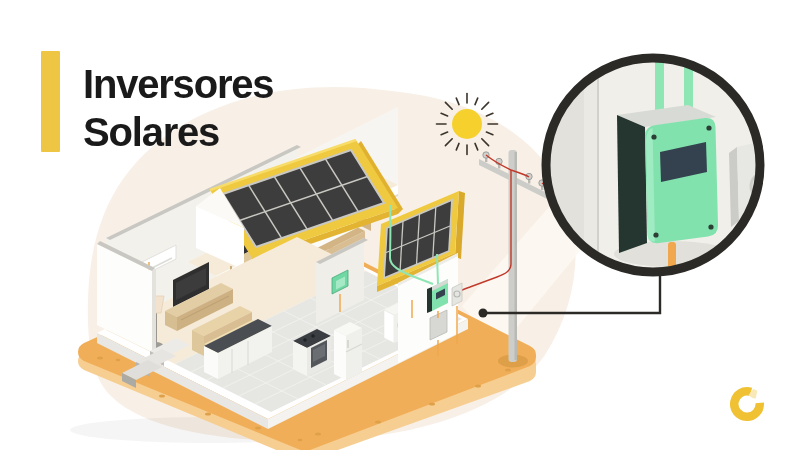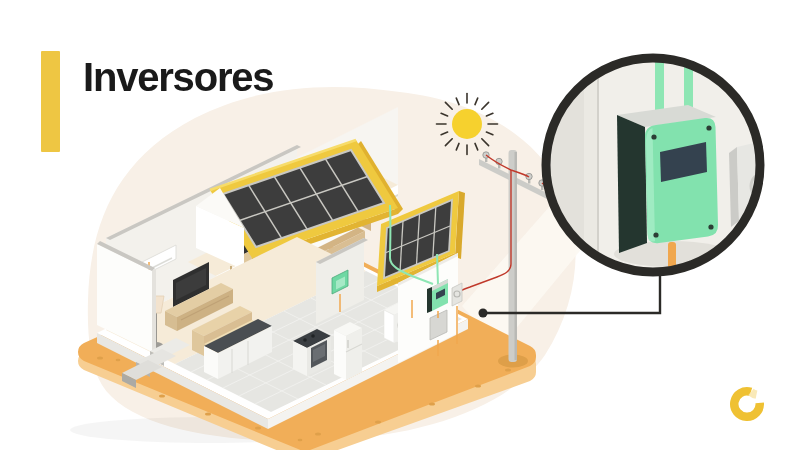--- a/index.html
+++ b/index.html
@@ -1,19 +1,19 @@
 <!DOCTYPE html>
 <html style="--background: #FFFFFF; --accent-yellow: #EEC643; --title-text: #1A1A1A; --blob-cream: #F8F0E7; --sun-yellow: #F6D12E; --sun-ray: #3A342C; --roof-yellow: #EFC93F; --roof-edge: #E2B432; --solar-panel-dark: #3D3D3D; --panel-grid: #C9C8C2; --platform-orange: #F1AE58; --platform-side: #F7CE92; --platform-dot: #DFA04A; --wall-white: #FDFDFB; --wall-interior: #F3F1EC; --wall-cut-gray: #C9C7C2; --floor-cream: #F6EBD8; --floor-tile: #E6E6E2; --furniture-tan: #D9BE93; --inverter-green: #82E2AE; --inverter-side-dark: #24362F; --screen-navy: #34424F; --breaker-green: #6FD8A3; --wire-orange: #F0A74E; --wire-red: #C0392B; --wire-mint: #8EE6B4; --pole-gray: #CDCDC9; --magnifier-border: #2B2A27; --magnifier-bg: #F1EFEA; --logo-yellow: #EFC133; --logo-highlight: #F8E7B0;"><head>
 <meta charset="utf-8">
 <style>
   html,body{margin:0;padding:0;background:#fff;}
   .stage{position:relative;width:800px;height:450px;overflow:hidden;background:var(--background,#fff);font-family:"Liberation Sans",sans-serif;}
   .stage svg{position:absolute;left:0;top:0;}
   .accent-bar{position:absolute;left:41px;top:51px;width:19px;height:101px;background:var(--accent-yellow,#EEC643);border-radius:1px;}
-  .title{position:absolute;left:83px;top:53px;font-size:40px;line-height:48px;font-weight:700;letter-spacing:-1.2px;color:var(--title-text,#1A1A1A);}
+  .title{position:absolute;left:83px;top:60px;font-size:40px;line-height:48px;font-weight:700;letter-spacing:-1.2px;color:var(--title-text,#1A1A1A);}
   .title div{white-space:nowrap;}
 </style>
 </head>
 <body>
 
 <div class="stage">
 
 <svg width="800" height="450" viewBox="0 0 800 450">
   <defs>
     <clipPath id="lens">
@@ -339,15 +339,16 @@
 
   <g>
     <path d="M 759.7,402.9 A 12.75,12.75 0 1 1 750.9,391.9" fill="none" stroke="var(--logo-yellow,#EFC133)" stroke-width="8.5"></path>
     <path d="M 756.5,394.6 A 12.75,12.75 0 0 1 750.9,391.9" fill="none" stroke="var(--logo-highlight,#F8E7B0)" stroke-width="8.5" opacity="0.9"></path>
   </g>
 </svg>
 
 <div class="accent-bar"></div>
 <div class="title">
   <div>Inversores</div>
+  <div>Solares</div>
 </div>
 
 </div>
 
 </body></html>

